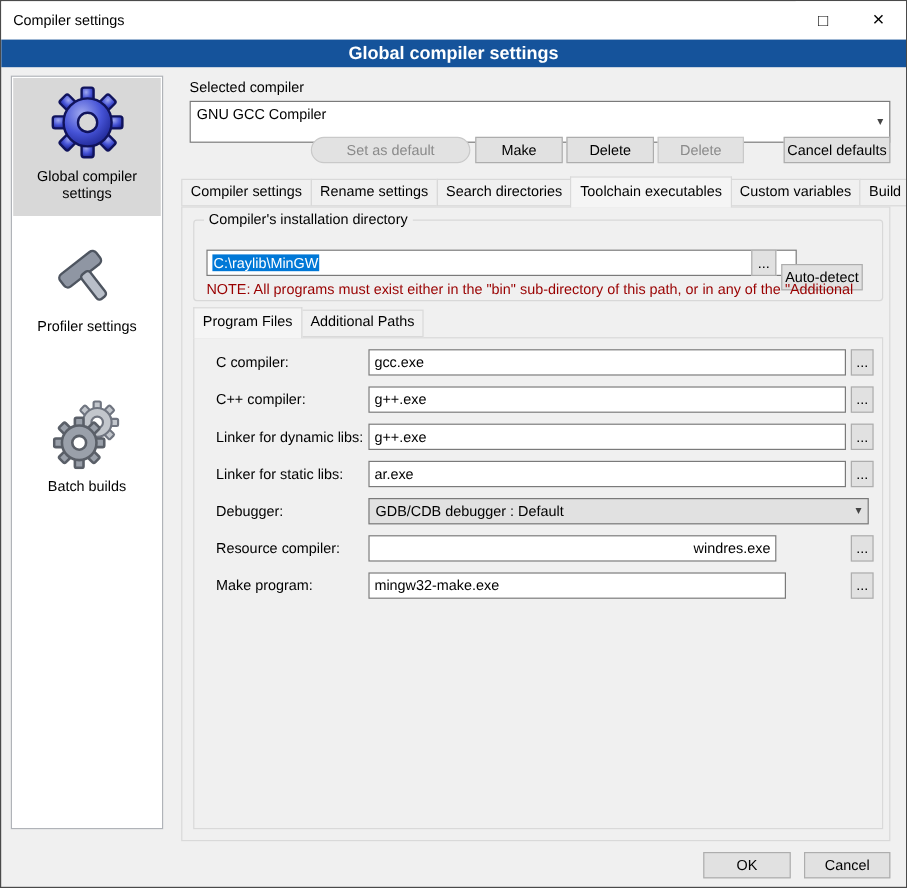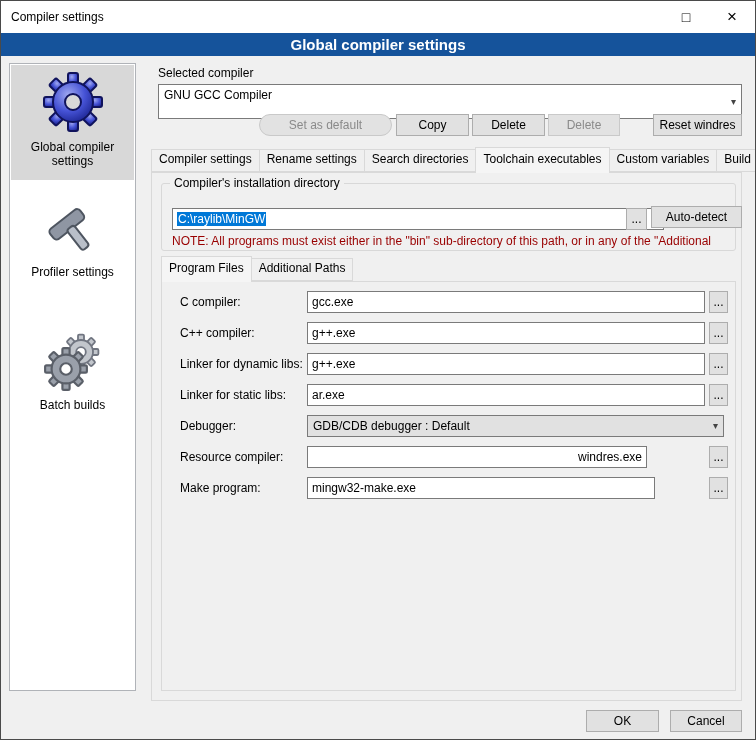--- a/index.html
+++ b/index.html
@@ -123,24 +123,24 @@
     </div>
   </div>
 
   <div class="abs" style="left:157px;top:65px;">Selected compiler</div>
   <div class="abs combo" style="left:157px;top:83px;width:584px;height:35px;">
     <span>GNU GCC Compiler</span>
     <span class="arrow">▾</span>
   </div>
 
   <div class="abs btn disabled" style="left:258px;top:113px;width:133px;height:22px;border-radius:11px;">Set as default</div>
-  <div class="abs btn" style="left:395px;top:113px;width:73px;height:22px;">Copy</div>
+  <div class="abs btn" style="left:395px;top:113px;width:73px;height:22px;">Make</div>
   <div class="abs btn" style="left:471px;top:113px;width:73px;height:22px;">Delete</div>
   <div class="abs btn disabled" style="left:547px;top:113px;width:72px;height:22px;">Delete</div>
-  <div class="abs btn" style="left:652px;top:113px;width:89px;height:22px;">Reset windres</div>
+  <div class="abs btn" style="left:652px;top:113px;width:89px;height:22px;">Cancel defaults</div>
 
   <div class="abs tabs">
     <div class="tab">Compiler settings</div>
     <div class="tab">Rename settings</div>
     <div class="tab">Search directories</div>
     <div class="tab active">Toolchain executables</div>
     <div class="tab">Custom variables</div>
     <div class="tab clipped">Build</div>
   </div>
   <div class="abs scrollbtn" style="left:712px;top:149px;">
@@ -151,21 +151,21 @@
   </div>
 
   <div class="abs pane" style="left:150px;top:171px;width:591px;height:529px;z-index:1;"></div>
 
   <div class="abs groupbox" style="left:160px;top:182px;width:575px;height:68px;z-index:2;">
     <div class="group-label">Compiler's installation directory</div>
     <div class="abs field" style="left:10px;top:24px;width:492px;height:22px;">
       <span class="sel">C:\raylib\MinGW</span>
     </div>
     <div class="abs btn" style="left:464px;top:24px;width:21px;height:22px;">...</div>
-    <div class="abs btn" style="left:489px;top:22px;width:91px;height:22px;">Auto-detect</div>
+    <div class="abs btn" style="left:489px;top:36px;width:68px;height:22px;">Auto-detect</div>
     <div class="abs note" style="left:10px;top:50px;width:556px;">NOTE: All programs must exist either in the "bin" sub-directory of this path, or in any of the "Additional</div>
   </div>
 
   <div class="abs tabs" style="left:160px;top:256px;">
     <div class="tab active">Program Files</div>
     <div class="tab">Additional Paths</div>
   </div>
   <div class="abs pane" style="left:160px;top:280px;width:575px;height:410px;z-index:2;">
 
     <div class="abs row-label" style="left:18px;top:9px;">C compiler:</div>

